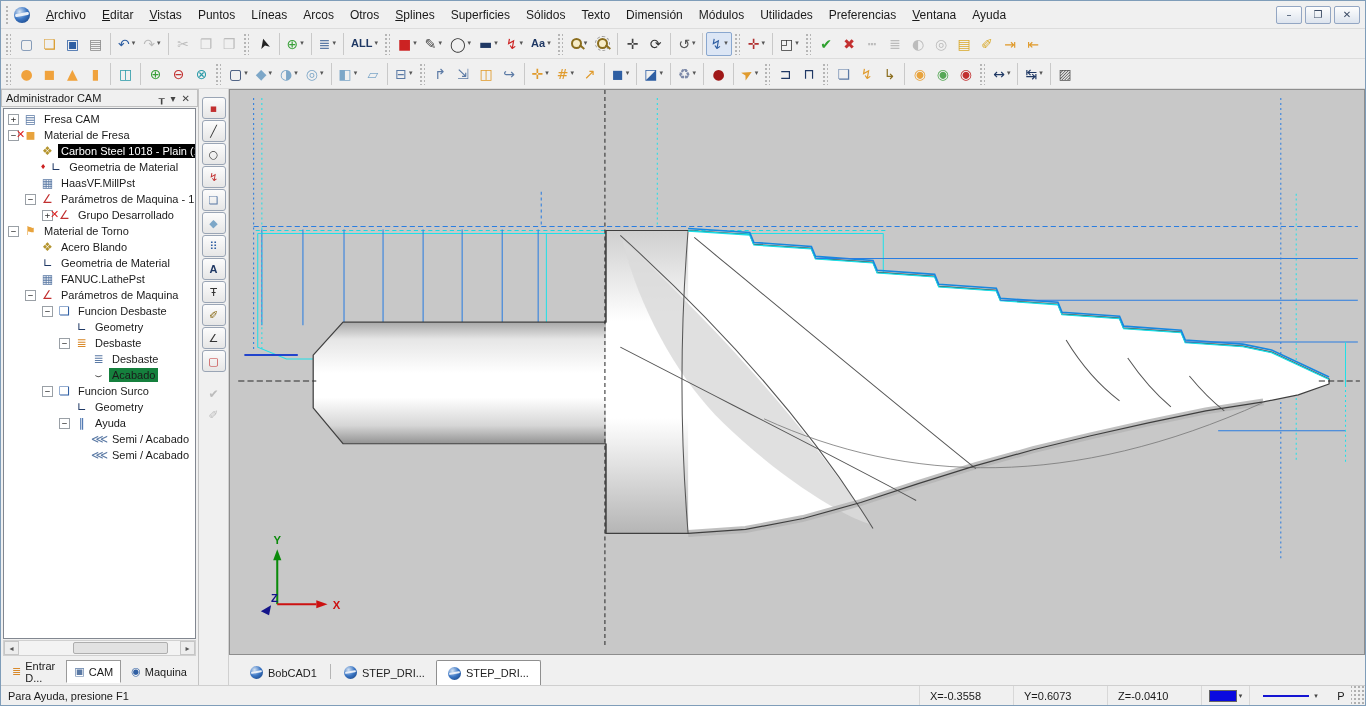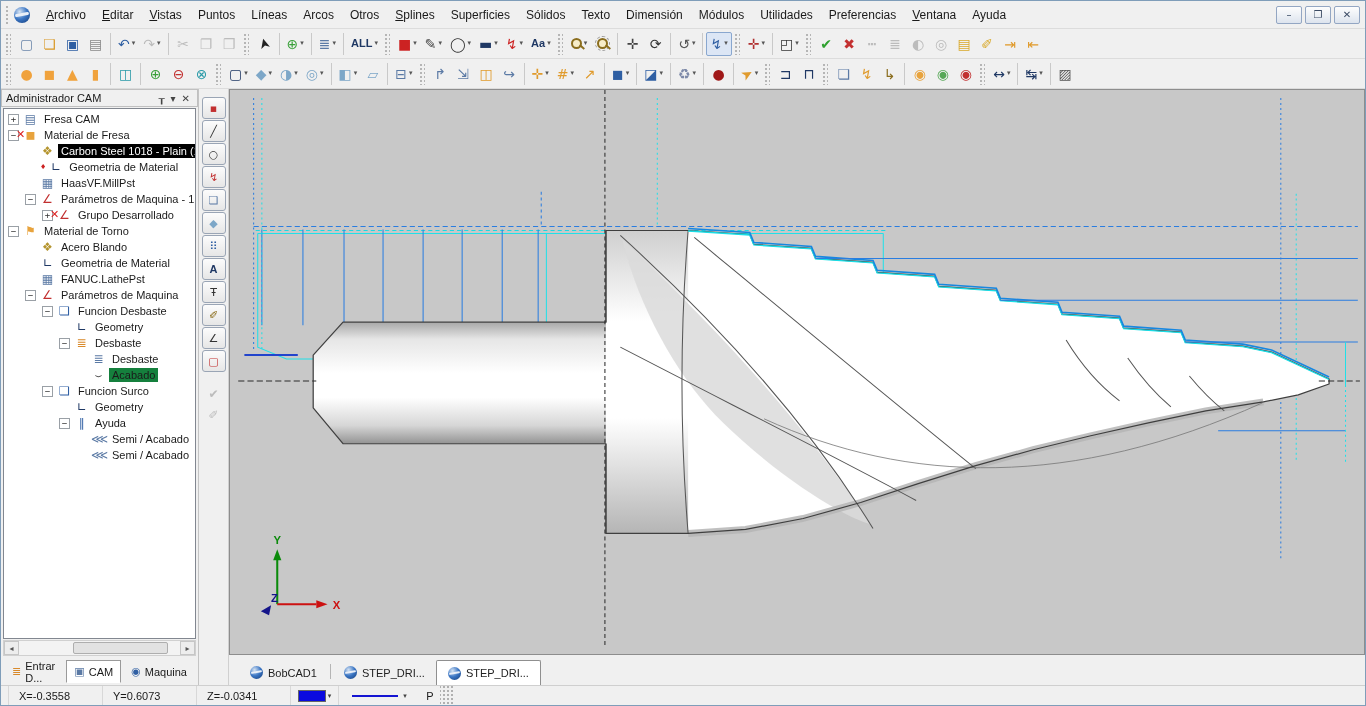--- a/index.html
+++ b/index.html
@@ -703,23 +703,24 @@
           </div>
           <div class="dtab active">
             <div class="logo-sphere"></div>
             <span>STEP_DRI...</span>
           </div>
         </div>
     </div>
   </div>
 
   <div class="statusbar">
+    <div class="st-help">Para Ayuda, presione F1</div>
     <div class="st-cell">X=-0.3558</div>
     <div class="st-cell">Y=0.6073</div>
-    <div class="st-cell">Z=-0.0341</div>
+    <div class="st-cell">Z=-0.0410</div>
     <div class="st-swatch">
       <div class="swatch-fill" style="background: rgb(10, 10, 224);"></div>
       <span class="st-dd">▾</span>
     </div>
     <div class="st-line">
       <div class="line-sample" style="background: rgb(20, 20, 210);"></div>
       <span class="st-dd">▾</span>
     </div>
     <div class="st-p">P</div>
     <div class="st-grip"></div>

